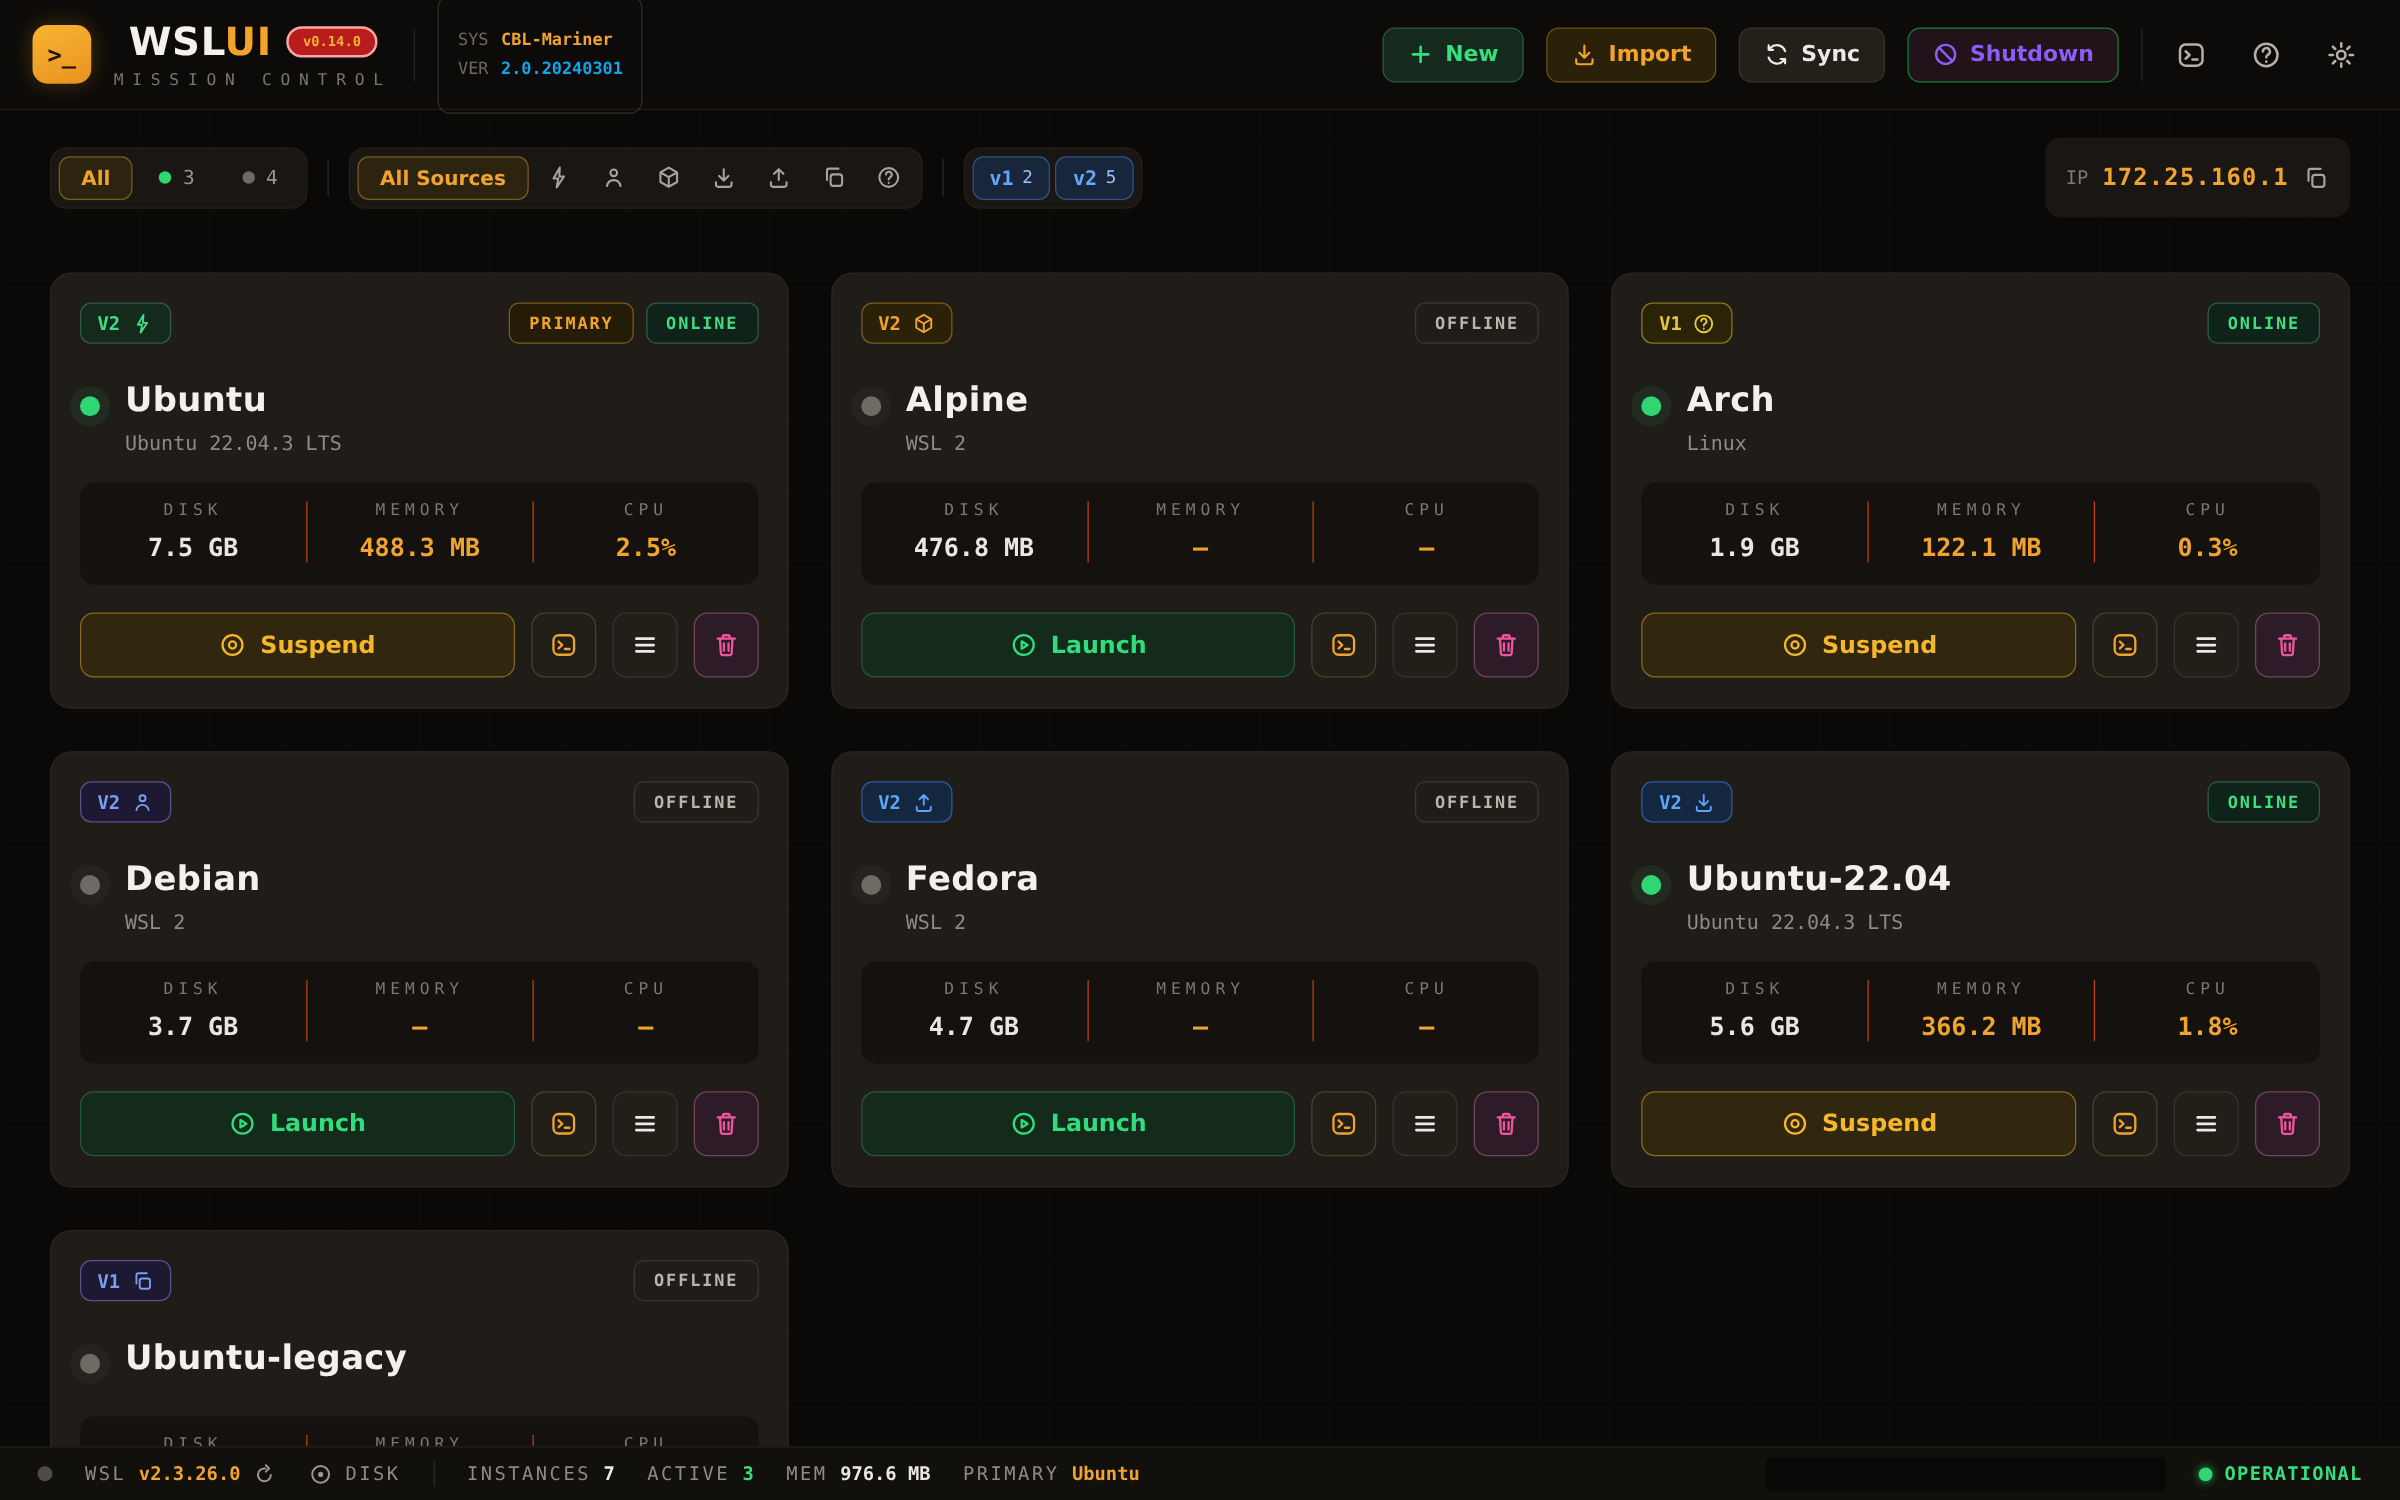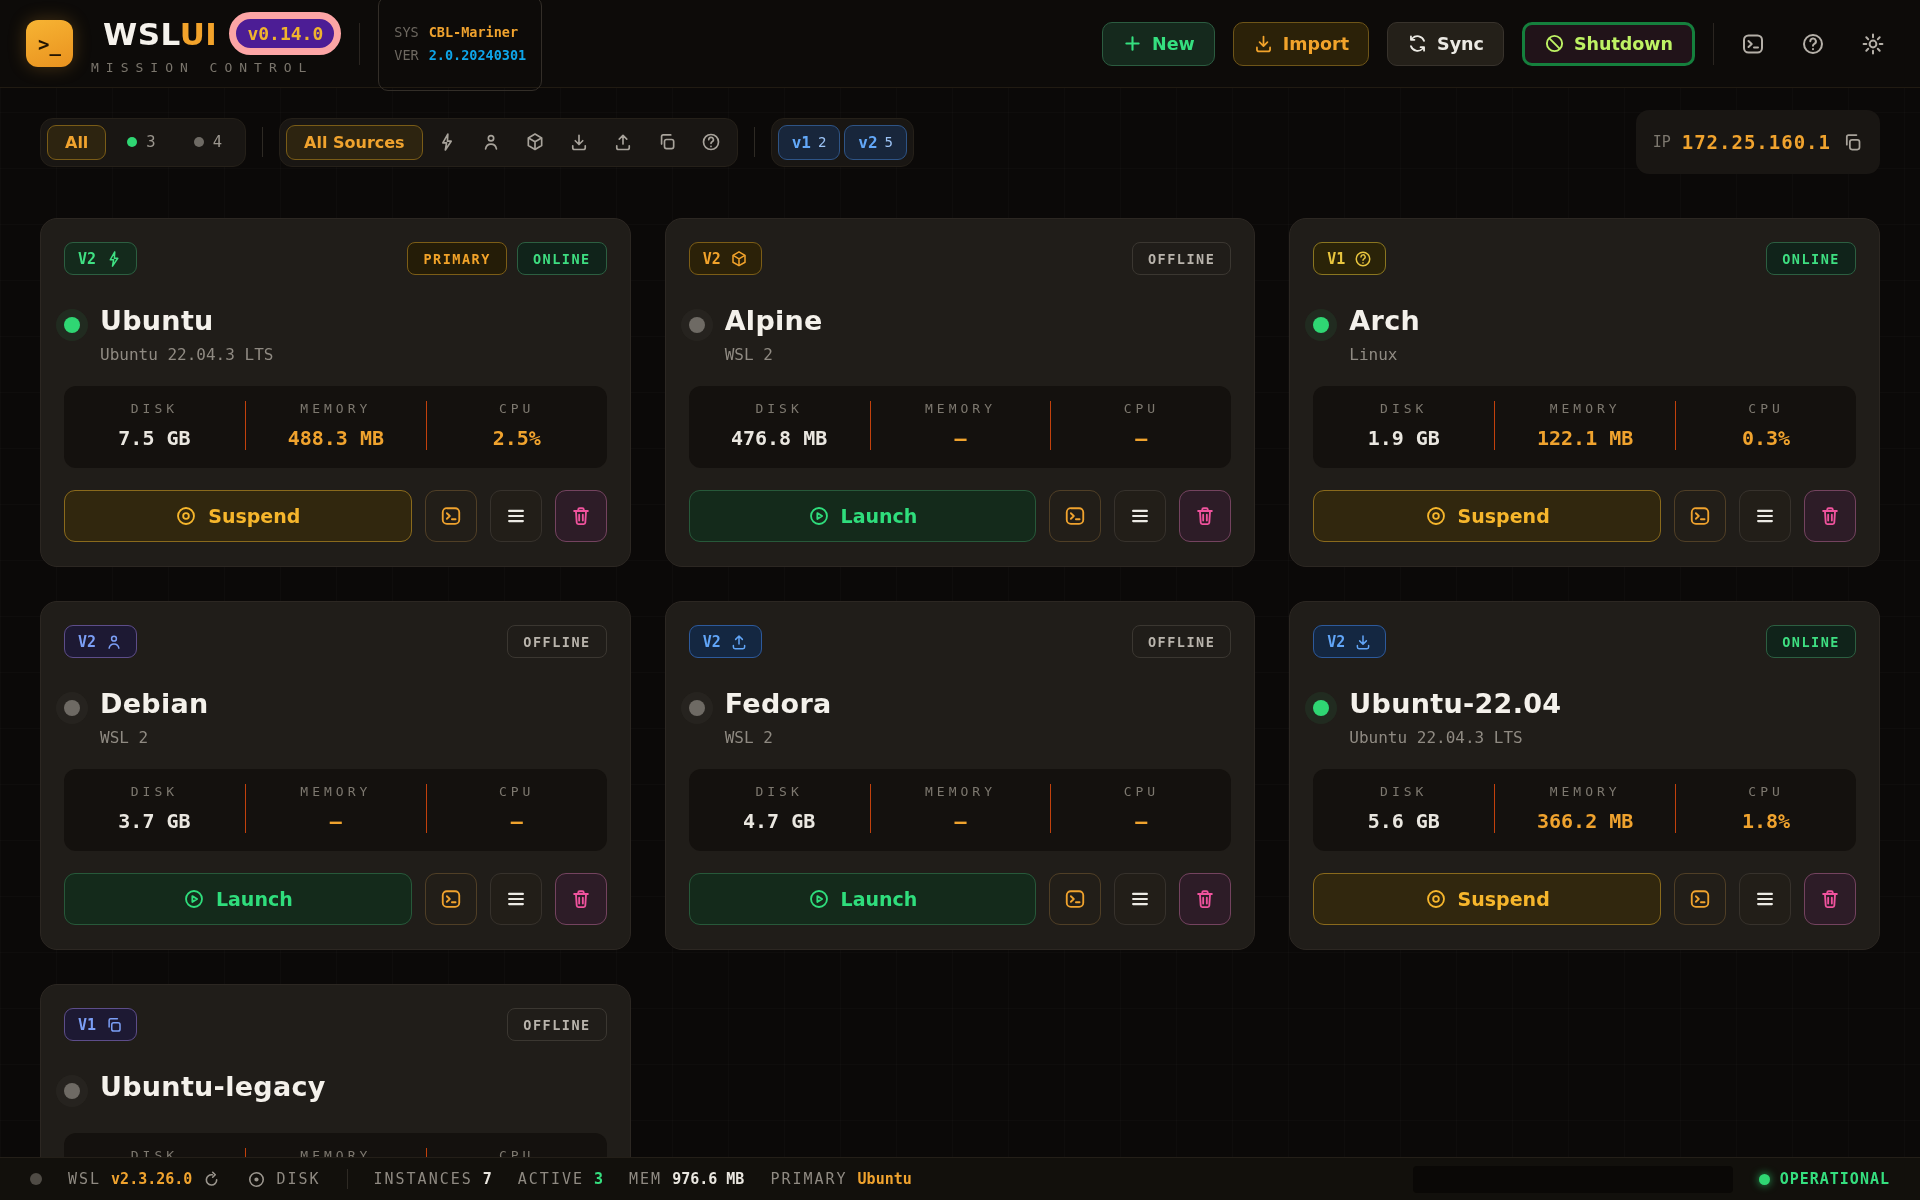--- a/index.html
+++ b/index.html
@@ -27,22 +27,22 @@
     width:47px; height:47px; border-radius:12px; flex:none;
     background:linear-gradient(160deg,#f7b433,#e9921f);
     display:flex; align-items:center; justify-content:center;
     font-family:"DejaVu Sans Mono",monospace; font-weight:bold; font-size:19px; color:#221402;
     box-shadow:0 0 18px rgba(240,163,46,.25);
   }
   .brand-row { display:flex; align-items:center; gap:12px;margin-left:12px; }
   .brand { font-size:31px; font-weight:800; letter-spacing:.5px; color:#f5f2ec; }
   .brand .accent { color:#f2a32b; }
   .ver-badge {
-    font-family:"DejaVu Sans Mono",monospace; font-weight:bold; font-size:18px;
-    color:#f0b42e; background:#4c1d95; border:7px solid #fca5a5;
+    font-family:"DejaVu Sans Mono",monospace; font-weight:bold; font-size:11px;
+    color:#f0b42e; background:#b91c1c; border:2px solid #fca5a5;
     border-radius:999px; padding:4px 11px;
   }
   .brand-sub {
     margin-top:5px; font-family:"DejaVu Sans Mono",monospace;
     font-size:13px; letter-spacing:7px; color:#7b766d;
   }
   .vdiv { width:1px; height:42px; background:#2a2520; flex:none; }
   .sys-box {
     border:1px solid #332e28; border-radius:10px; padding:24px 15px;
     font-family:"DejaVu Sans Mono",monospace; font-size:13.5px; line-height:1.65;
@@ -52,21 +52,21 @@
   .sys-box .v.orange { color:#f0a32e; }
   .spacer { flex:1; }
   .hbtn {
     height:44px; border-radius:10px; padding:0 19px; display:flex; align-items:center; gap:9px;
     font-size:17.5px; font-weight:bold;
   }
   .hbtn .ico { width:21px; height:21px; }
   .hbtn.new      { color:#35df7f; background:#15291d; border:1px solid #2b5c40; }
   .hbtn.import   { color:#f2a32b; background:#2b2108; border:1px solid #6e5518; }
   .hbtn.sync     { color:#eceae4; background:#242019; border:1px solid #38332c; }
-  .hbtn.shutdown { color:#bef264; background:#211319; border:3px solid #15803d; }
+  .hbtn.shutdown { color:#8b5cf6; background:#211319; border:1px solid #15803d; }
   .icon-btn { width:42px; height:42px; display:flex; align-items:center; justify-content:center; color:#b5b0a8; }
   .icon-btn .ico { width:24px; height:24px; }
 
   
   .filterbar { margin:22px 40px 0; display:flex; align-items:center; gap:16px; }
   .fgroup {
     background:#191613; border:1px solid #252019; border-radius:13px;
     padding:6px; display:flex; align-items:center; gap:4px;
   }
   .chip {

